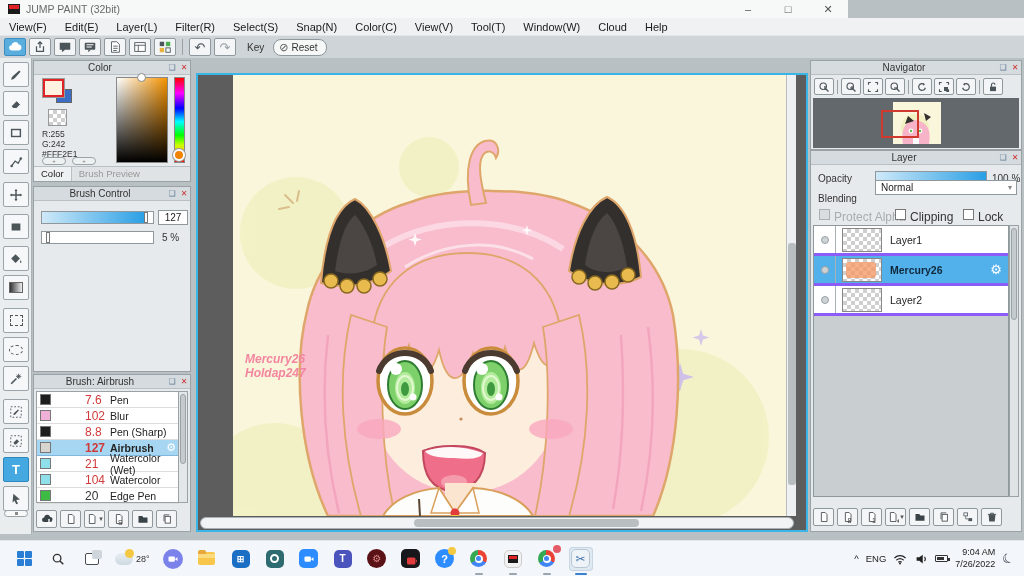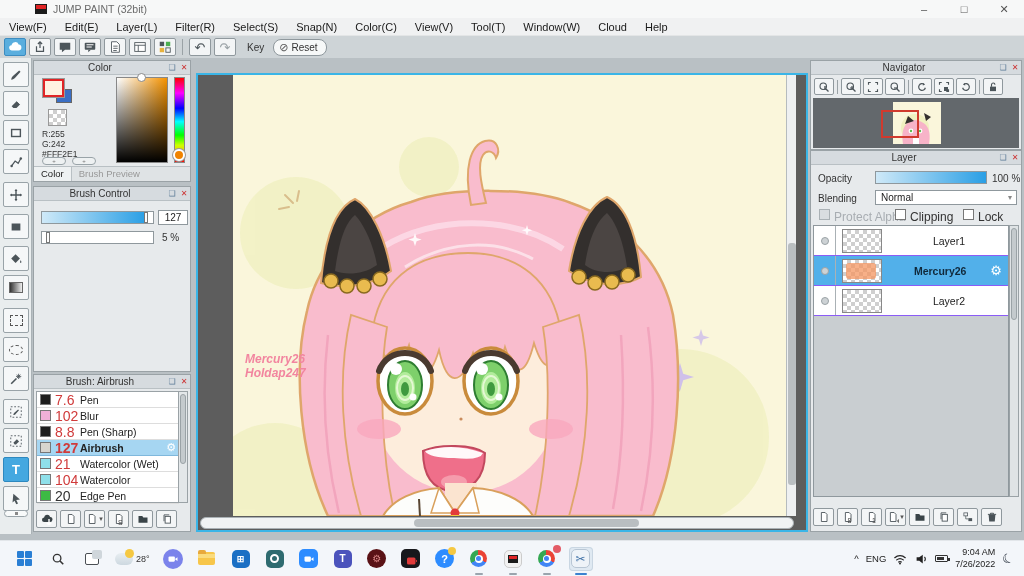--- a/index.html
+++ b/index.html
@@ -2,21 +2,21 @@
 <html><head>
 <meta charset="utf-8">
 <style>
   * { margin:0; padding:0; box-sizing:border-box; }
   html,body { width:1024px; height:576px; overflow:hidden; }
   body { font-family:"Liberation Sans", sans-serif; font-size:11px; color:#222; }
   .screen { position:relative; width:1024px; height:576px; background:#b9c0c4; }
   .abs { position:absolute; }
 
   
-  .titlebar { left:0; top:0; width:1024px; height:18px; background:#f7f8f8; display:flex; align-items:center;padding-left:27px; }
+  .titlebar { left:0; top:0; width:848px; height:18px; background:#f7f8f8; display:flex; align-items:center; }
   .app-logo { width:12px; height:10px; margin:0 6px 0 8px; background:#1b1b1b; position:relative; }
   .app-logo:before { content:""; position:absolute; left:1px; top:1px; width:10px; height:4px; background:#e02425; }
   .title-text { color:#6a6a6a; font-size:10.5px; }
   .win-controls { margin-left:auto; display:flex; }
   .win-btn { width:40px; height:18px; display:flex; align-items:center; justify-content:center; color:#555; font-size:11px; }
   .menubar { left:0; top:18px; width:1024px; height:18px; background:#f0f1f2; display:flex; align-items:center; border-bottom:1px solid #e3e5e6; }
   .menu-item { padding:0 9px; font-size:11px; color:#1a1a1a; }
   .toolbar { left:0; top:36px; width:1024px; height:22px; background:#ced4d7; display:flex; align-items:center; gap:3px; padding-left:4px; }
   .tb-btn { width:22px; height:18px; background:#f3f5f6; border:1px solid #8f989d; border-radius:2px; display:flex; align-items:center; justify-content:center; color:#4c555a; }
   .tb-btn.blue { background:#5aaede; border-color:#3c8cc0; color:#fff; }
@@ -72,21 +72,21 @@
   .slider .thumb { position:absolute; top:0; bottom:0; width:4px; background:#fdfdfd; border:1px solid #777; }
   .val-box { position:absolute; width:30px; height:15px; background:#fff; border:1px solid #8f989d; font-size:10px; text-align:center; line-height:14px; }
   .pct { position:absolute; font-size:10px; color:#333; }
 
   
   .brush-panel { left:33px; top:374px; width:158px; height:158px; }
   .brush-list { position:absolute; left:2px; top:16px; width:144px; height:112px; background:#fff; border:1px solid #9aa2a6; }
   .brow { height:16px; display:flex; align-items:center; border-bottom:1px solid #ddd; }
   .brow.sel { background:#a6d6f2; border-bottom:1px solid #7fb8dc; }
   .bsw { width:11px; height:11px; border:1px solid #777; margin:0 4px 0 3px; flex:none; }
-  .bsize { width:25px; font-size:14px; color:#d03a3a; flex:none; }
+  .bsize { width:25px; font-size:12px; color:#d03a3a; flex:none;margin-left:30px; }
   .bsize.dk { color:#333; }
   .bname { font-size:10.5px; color:#222; flex:1; }
   .brow.sel .bsize, .brow.sel .bname { font-weight:bold; }
   .bgear { color:#fff; font-size:11px; margin-right:3px; }
   .vscroll { position:absolute; right:2px; top:16px; width:10px; height:112px; background:#e3e7e9; border:1px solid #9aa2a6; }
   .vscroll .vthumb { position:absolute; left:1px; right:1px; border-radius:4px; background:#c4cacd; border:1px solid #9aa2a6; }
   .panel-btnrow { position:absolute; left:2px; bottom:3px; display:flex; gap:3px; align-items:center; }
   .pb { width:21px; height:18px; background:#f3f5f6; border:1px solid #8f989d; border-radius:2px; display:flex; align-items:center; justify-content:center; color:#4c555a; }
   .pb .dd { font-size:7px; margin-left:1px; color:#555; }
 
@@ -113,21 +113,21 @@
   
   .layer-panel { left:810px; top:150px; width:212px; height:382px; }
   .lbl { position:absolute; font-size:10px; color:#333; }
   .dropdown { position:absolute; background:#fff; border:1px solid #8f989d; font-size:10px; line-height:13px; padding-left:5px; color:#222; }
   .dropdown .dd { position:absolute; right:4px; top:0; color:#888; font-size:8px; }
   .chk { position:absolute; width:11px; height:11px; background:#fff; border:1px solid #777; }
   .chk.dis { background:#d9dde0; border-color:#aab1b5; }
   .chklbl { position:absolute; font-size:12px; color:#333; }
   .chklbl.dis { color:#a8adb2; }
   .layer-list { position:absolute; left:2px; top:74px; width:196px; height:272px; background:#c9ced1; border:1px solid #8f989d; }
-  .lrow { position:relative; height:30px; background:#fff; border-bottom:1px solid #8b5cf6; display:flex; align-items:center;text-align:center; }
+  .lrow { position:relative; height:30px; background:#fff; border-bottom:3px solid #8b5cf6; display:flex; align-items:center; }
   .lrow.sel { background:#52b0ea; }
   .leye { width:22px; flex:none; display:flex; align-items:center; justify-content:center; border-right:1px solid #aab1b5; align-self:stretch; }
   .leye i { width:8px; height:8px; border-radius:50%; background:#cdd2d5; border:1px solid #9aa2a6; }
   .lthumb { width:40px; height:24px; border:1px solid #888; margin:0 8px 0 6px; flex:none; position:relative; background-size:8px 8px; overflow:hidden; }
   .lname { font-size:10.5px; color:#222; flex:1; }
   .lrow.sel .lname { font-weight:bold; color:#10283a; }
   .lgear { color:#fff; font-size:13px; margin-right:6px; }
   .lscroll { position:absolute; right:2px; top:74px; width:10px; height:272px; background:#dfe3e5; border:1px solid #9aa2a6; }
   .lscroll .vthumb { position:absolute; left:1px; right:1px; top:2px; height:92px; background:#c4cacd; border:1px solid #9aa2a6; border-radius:4px; }
   .th-orange { position:absolute; left:3px; top:3px; width:30px; height:16px; background:rgba(244,150,96,.75); border-radius:3px; }
@@ -750,21 +750,21 @@
       <span class="panel-title">Layer</span>
       <span class="panel-ico">❏</span>
       <span class="panel-x">✕</span>
     </div>
     <span class="lbl" style="left:7px; top:22px">Opacity</span>
     <span class="slider" style="left:64px; top:20px; width:112px">
         <span class="fill" style="width:100%"></span>
       </span>
     <span class="lbl" style="left:181px; top:22px">100 %</span>
     <span class="lbl" style="left:7px; top:42px">Blending</span>
-    <span class="dropdown" style="left:64px; top:39px; width:142px; height:15px">
+    <span class="dropdown" style="left:64px; top:29px; width:142px; height:15px">
       <span>Normal</span><span class="dd">▾</span>
     </span>
     <span class="chk dis" style="left:8px; top:58px"></span>
     <span class="chklbl dis" style="left:23px; top:59px">Protect Alpha</span>
     <span class="chk" style="left:84px; top:58px"></span>
     <span class="chklbl" style="left:99px; top:59px">Clipping</span>
     <span class="chk" style="left:152px; top:58px"></span>
     <span class="chklbl" style="left:167px; top:59px">Lock</span>
 
     <div class="layer-list">

